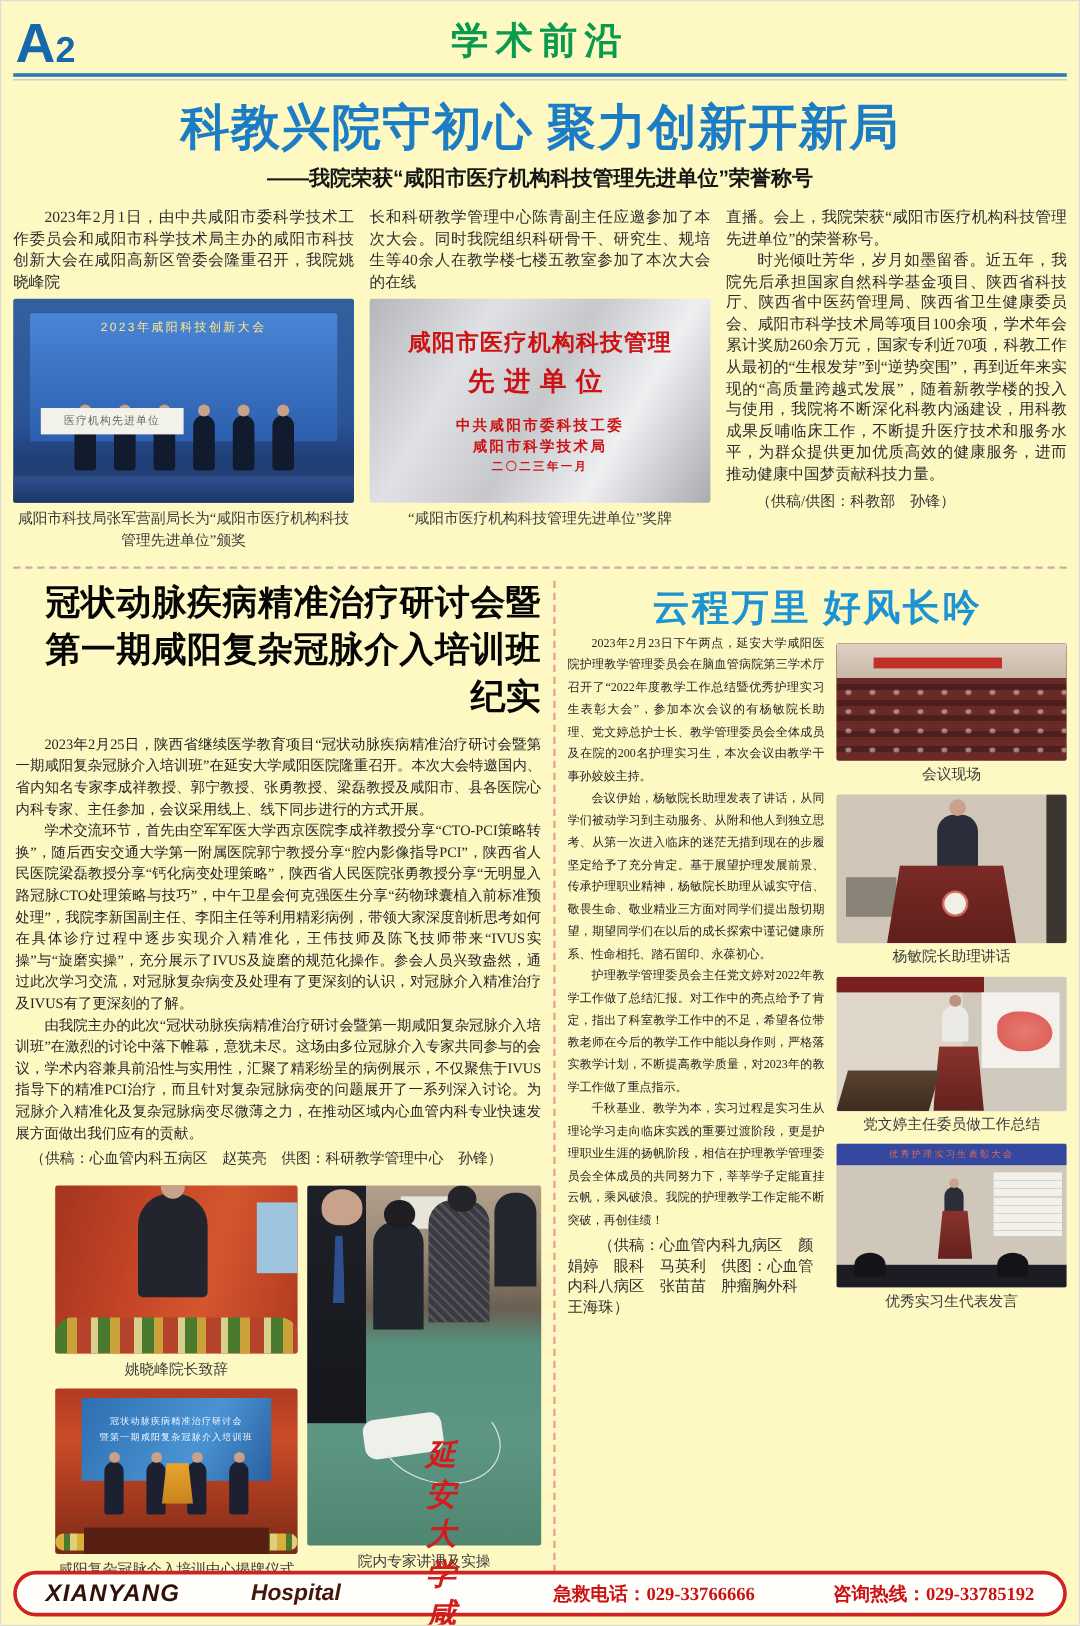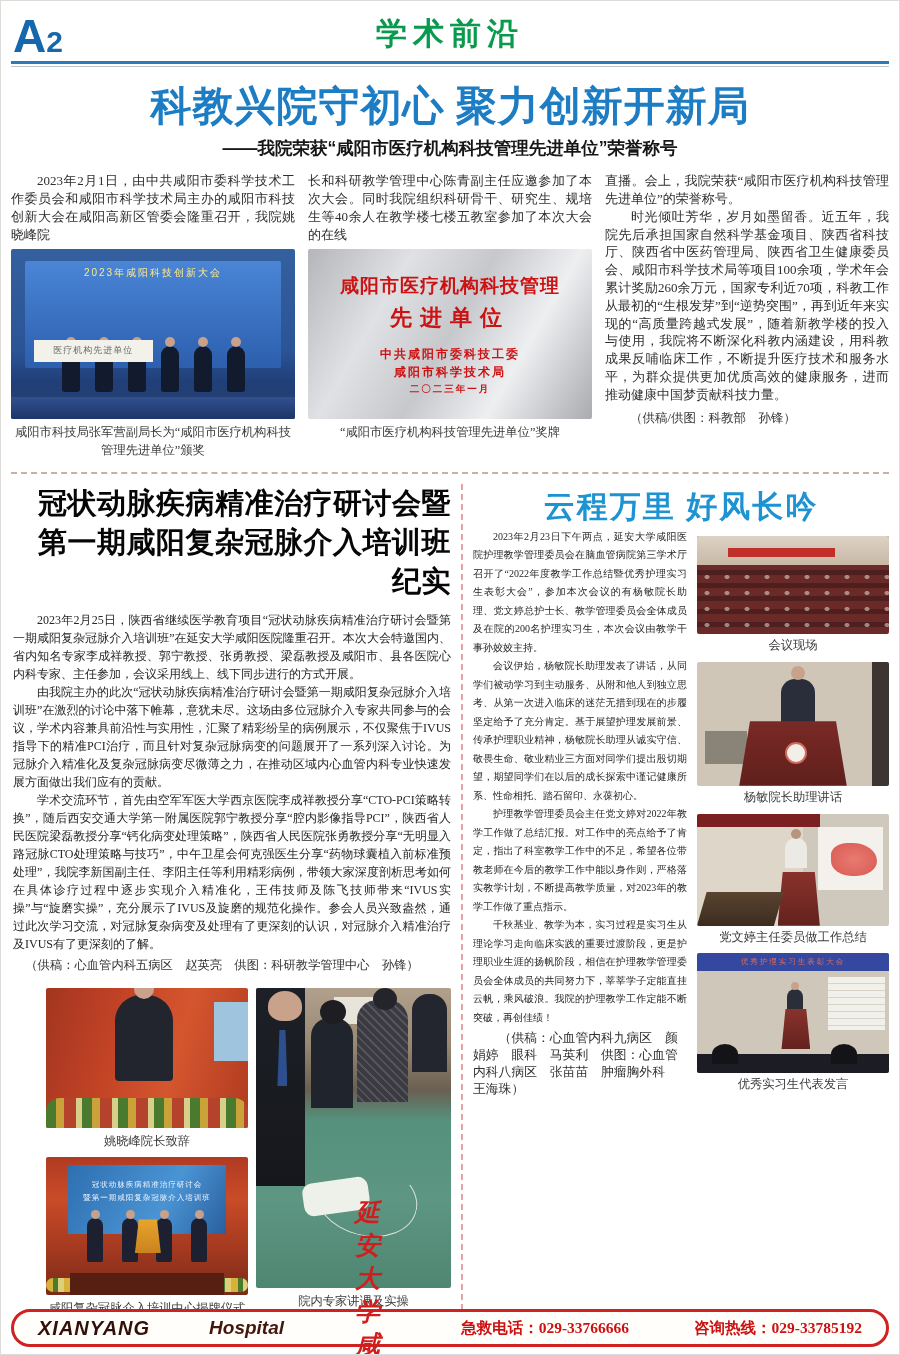--- a/index.html
+++ b/index.html
@@ -1,16 +1,16 @@
 <!DOCTYPE html>
 <html><head>
 <meta charset="utf-8">
 <style>
   html,body{margin:0;padding:0;background:#e8e8e4;}
-  .page{width:900px;height:1355px;position:relative;overflow:hidden;background:#ffffff;
+  .page{width:900px;height:1355px;position:relative;overflow:hidden;background:#fef9c3;
         border:1px solid #dddcd8;box-sizing:border-box;font-family:"Liberation Serif","DejaVu Serif",serif;}
   
   .masthead{position:relative;height:50px;margin:8px 10px 0;}
   .pagenum{position:absolute;left:2px;bottom:0;color:#1767ad;font-family:"Liberation Sans","DejaVu Sans",sans-serif;font-weight:900;line-height:1;}
   .pn-a{font-size:46px;}
   .pn-2{font-size:30px;}
   .section-title{position:absolute;left:0;right:0;bottom:4px;text-align:center;color:#0a9a4e;
         font-weight:900;font-size:31px;letter-spacing:6px;font-family:"Liberation Serif","DejaVu Serif",serif;}
   .rule-blue{margin:2px 10px 0;border-top:3px solid #2b7ab9;}
   .rule-grey{margin:2px 0 0;border-top:1px solid #b9c6d2;}
@@ -196,22 +196,22 @@
     </div>
   </section>
 
   <div class="h-dash"></div>
 
   <div class="bottom">
 
     <section class="art2">
       <h2 class="art2-title"><span>冠状动脉疾病精准治疗研讨会暨</span><br><span>第一期咸阳复杂冠脉介入培训班纪实</span></h2>
       <p class="body2 ind">2023年2月25日，陕西省继续医学教育项目“冠状动脉疾病精准治疗研讨会暨第一期咸阳复杂冠脉介入培训班”在延安大学咸阳医院隆重召开。本次大会特邀国内、省内知名专家李成祥教授、郭宁教授、张勇教授、梁磊教授及咸阳市、县各医院心内科专家、主任参加，会议采用线上、线下同步进行的方式开展。</p>
+      <p class="body2 ind">学术交流环节，首先由空军军医大学西京医院李成祥教授分享“CTO-PCI策略转换”，随后西安交通大学第一附属医院郭宁教授分享“腔内影像指导PCI”，陕西省人民医院梁磊教授分享“钙化病变处理策略”，陕西省人民医院张勇教授分享“无明显入路冠脉CTO处理策略与技巧”，中午卫星会何克强医生分享“药物球囊植入前标准预处理”，我院李新国副主任、李阳主任等利用精彩病例，带领大家深度剖析思考如何在具体诊疗过程中逐步实现介入精准化，王伟技师及陈飞技师带来“IVUS实操”与“旋磨实操”，充分展示了IVUS及旋磨的规范化操作。参会人员兴致盎然，通过此次学习交流，对冠脉复杂病变及处理有了更深刻的认识，对冠脉介入精准治疗及IVUS有了更深刻的了解。</p>
       <p class="body2 ind">由我院主办的此次“冠状动脉疾病精准治疗研讨会暨第一期咸阳复杂冠脉介入培训班”在激烈的讨论中落下帷幕，意犹未尽。这场由多位冠脉介入专家共同参与的会议，学术内容兼具前沿性与实用性，汇聚了精彩纷呈的病例展示，不仅聚焦于IVUS指导下的精准PCI治疗，而且针对复杂冠脉病变的问题展开了一系列深入讨论。为冠脉介入精准化及复杂冠脉病变尽微薄之力，在推动区域内心血管内科专业快速发展方面做出我们应有的贡献。</p>
-      <p class="body2 ind">学术交流环节，首先由空军军医大学西京医院李成祥教授分享“CTO-PCI策略转换”，随后西安交通大学第一附属医院郭宁教授分享“腔内影像指导PCI”，陕西省人民医院梁磊教授分享“钙化病变处理策略”，陕西省人民医院张勇教授分享“无明显入路冠脉CTO处理策略与技巧”，中午卫星会何克强医生分享“药物球囊植入前标准预处理”，我院李新国副主任、李阳主任等利用精彩病例，带领大家深度剖析思考如何在具体诊疗过程中逐步实现介入精准化，王伟技师及陈飞技师带来“IVUS实操”与“旋磨实操”，充分展示了IVUS及旋磨的规范化操作。参会人员兴致盎然，通过此次学习交流，对冠脉复杂病变及处理有了更深刻的认识，对冠脉介入精准治疗及IVUS有了更深刻的了解。</p>
       <p class="credit k2">（供稿：心血管内科五病区　赵英亮　供图：科研教学管理中心　孙锋）</p>
 
       <div class="art2-photos">
         <div class="stack-left">
           <div class="photo photo-yao">
             <div class="yao-screen"></div>
             <div class="yao-fig"></div>
             <div class="yao-flowers"></div>
           </div>
           <p class="caption">姚晓峰院长致辞</p>

